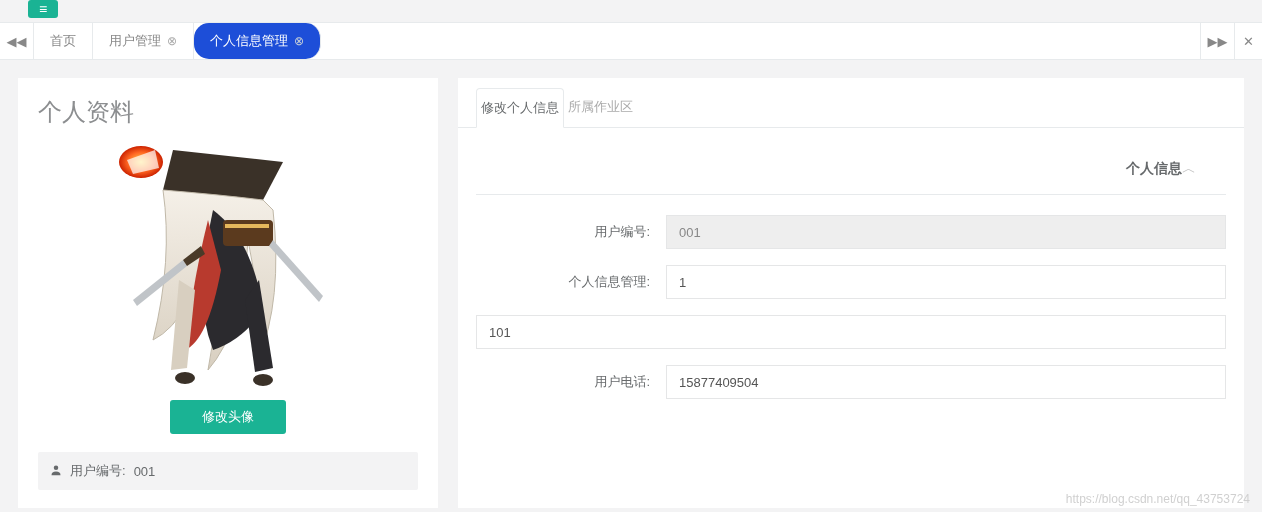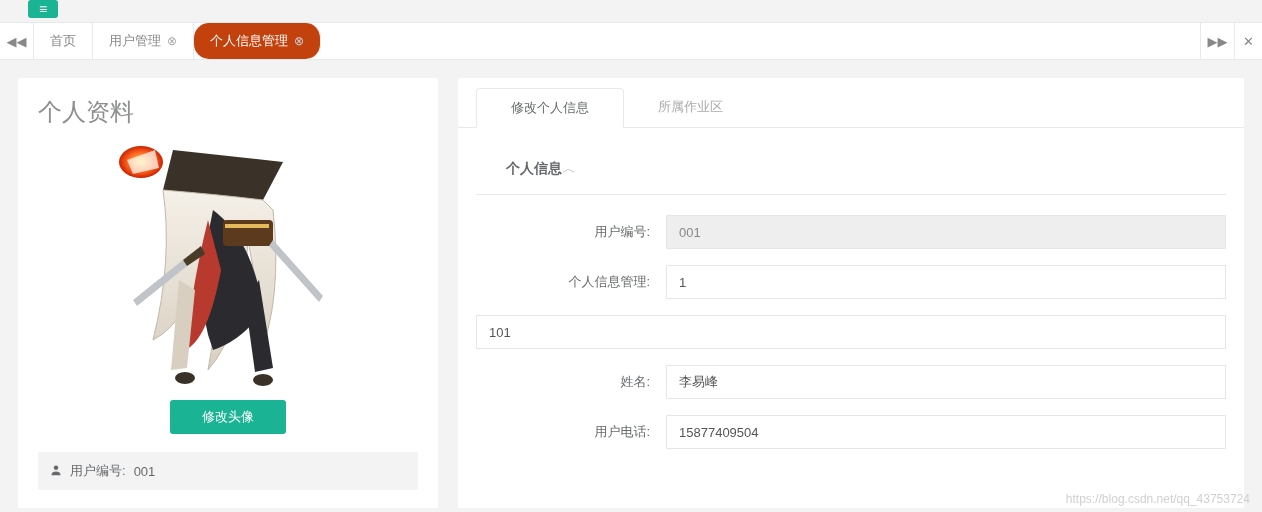--- a/index.html
+++ b/index.html
@@ -57,21 +57,21 @@
     .tab {
       padding: 0 16px;
       display: flex;
       align-items: center;
       border-right: 1px solid #e7eaec;
       color: #888;
       cursor: pointer;
       gap: 6px;
       justify-content: flex-end;
     }
-    .tab.active { background: #c2410c; color: #fff; border-radius: 15px; }
+    .tab.active { background: #1d4ed8; color: #fff; border-radius: 15px; }
     .tab .close-x {
       font-size: 12px;
       color: #aaa;
     }
     .tab.active .close-x { color: #c7d0d8; }
     .content {
       display: flex;
       gap: 20px;
       padding: 18px;
     }
@@ -120,36 +120,36 @@
       border-radius: 2px;
     }
     .info-box .user-icon { font-size: 13px; }
     .inner-tabs {
       display: flex;
       border-bottom: 1px solid #e7eaec;
       padding: 0 18px;
       padding-top: 10px;
     }
     .inner-tab {
-      padding: 10px 34px;
+      padding: 10px 4px;
       color: #aaa;
       cursor: pointer;
     }
     .inner-tab.active {
       background: #fff;
       border: 1px solid #e7eaec;
       border-bottom-color: #fff;
       margin-bottom: -1px;
       color: #676a6c;
       border-radius: 4px 4px 0 0;
     }
     .section-header {
       display: flex;
       align-items: center;
-      justify-content: flex-start;
+      justify-content: flex-end;
       padding: 16px 30px;
       border-bottom: 1px solid #e7eaec;
       margin: 16px 18px 0;
     }
     .section-header h3 { font-size: 14px; font-weight: 600; color: #676a6c; }
     .collapse-icon { color: #c4c4c4; cursor: pointer; font-size: 14px; }
     .form-area { padding: 12px 18px 0; }
     .form-row {
       display: flex;
       align-items: center;
@@ -278,24 +278,20 @@
         <input class="form-input readonly" readonly="" value="001" style="">
       </div>
       <div class="form-row">
         <label class="form-label">个人信息管理:</label>
         <input class="form-input" value="1" style="">
       </div>
       <div class="form-row">
         <input class="form-input" value="101" style="">
       </div>
       <div class="form-row">
-        <label class="form-label">姓名:</label>
-        <input class="form-input" value="李易峰" style="">
-      </div>
-      <div class="form-row">
         <label class="form-label">用户电话:</label>
         <input class="form-input" value="15877409504" style="">
       </div>
     </div>
   </div>
 </div>
 
 <div class="watermark">https://blog.csdn.net/qq_43753724</div>
 
 </body></html>

